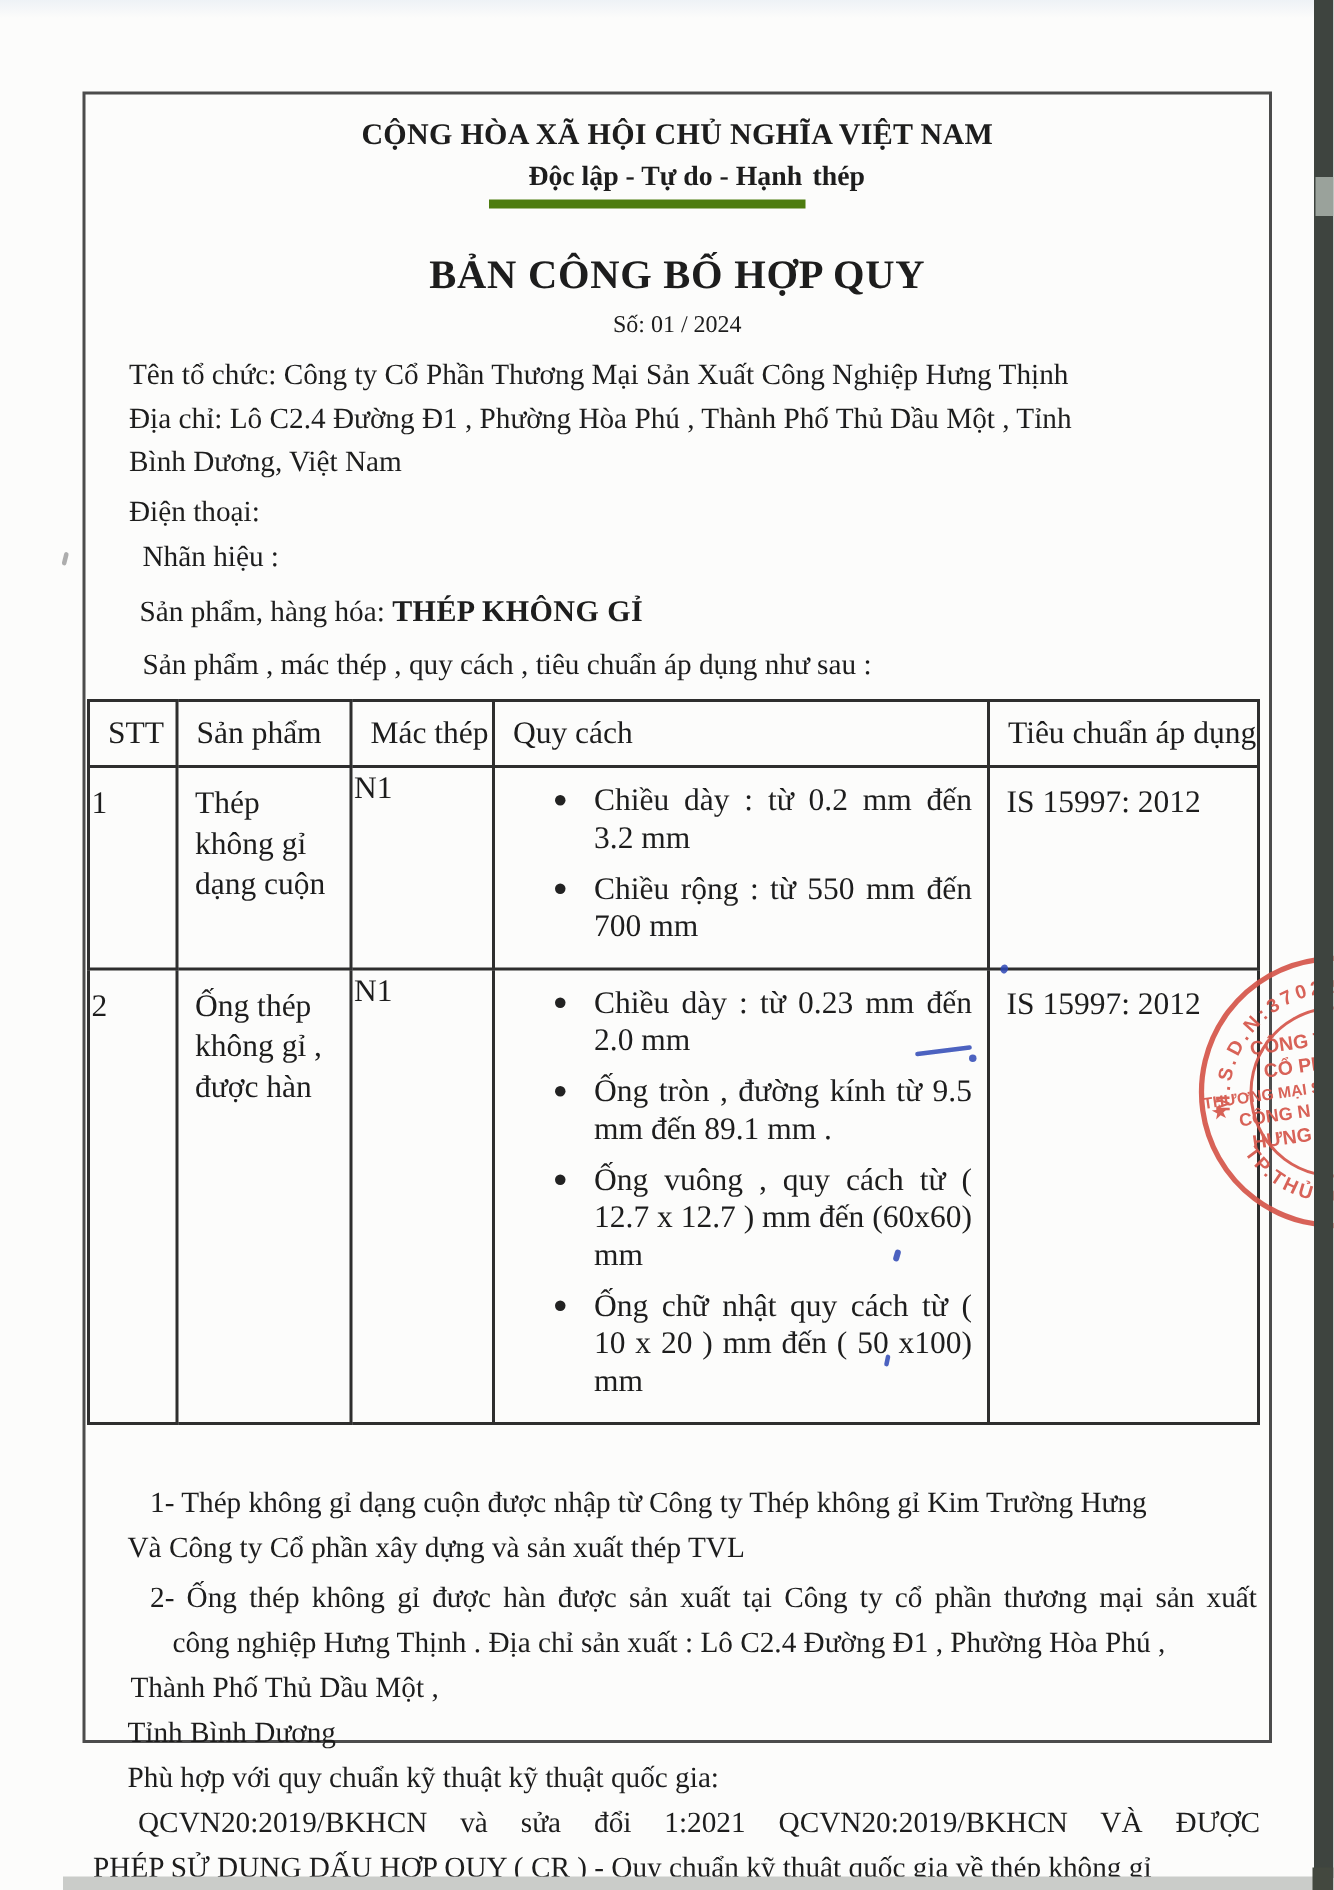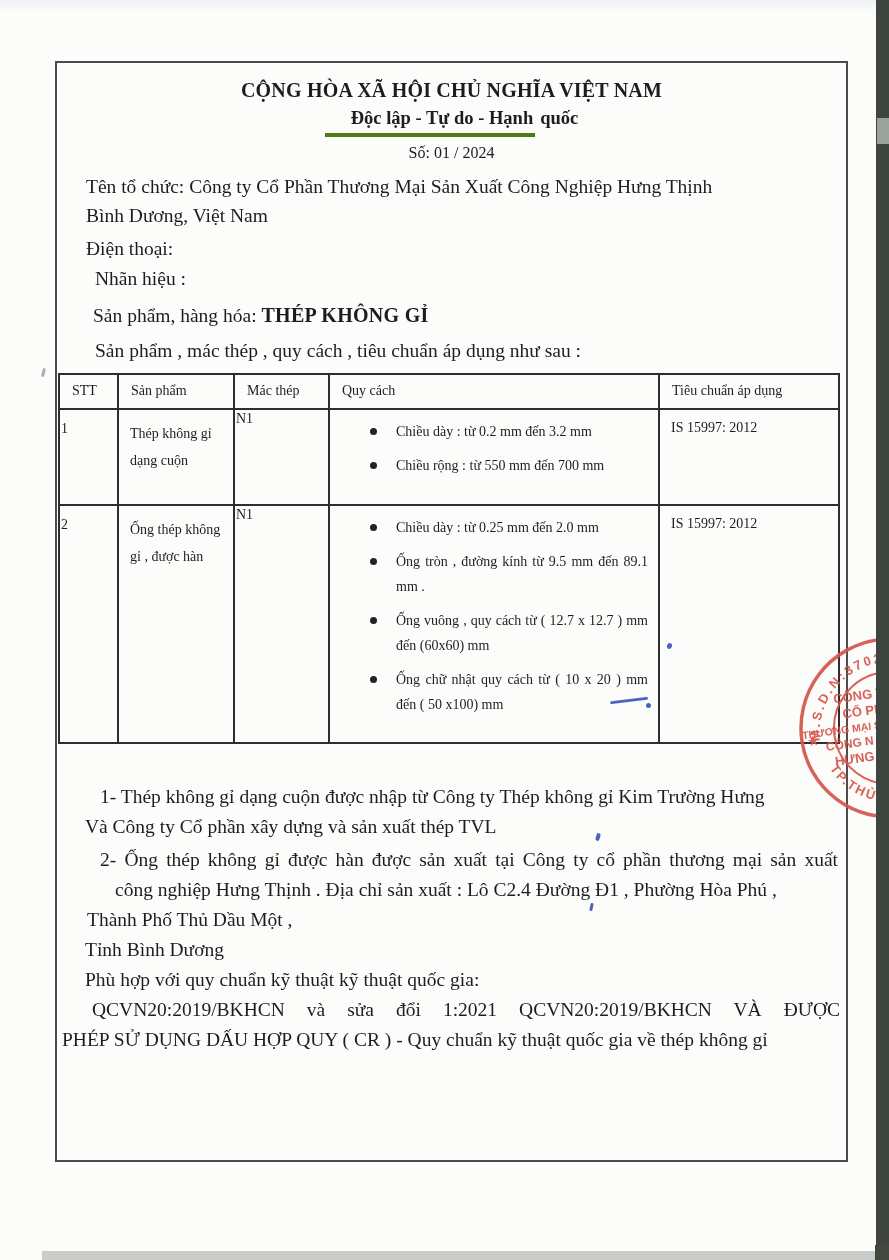--- a/index.html
+++ b/index.html
@@ -28,36 +28,36 @@
   .ink-dot2{left:596px;top:833px;width:4px;height:8px;border-radius:2px;transform:rotate(16deg);}
   .ink-dot3{left:590px;top:903px;width:3px;height:8px;border-radius:2px;transform:rotate(12deg);}
 
   
   .frame{position:absolute;left:55px;top:61px;width:789px;height:1097px;
     border:2px solid #4c4c4c;background:transparent;z-index:5;}
 
   
   .nat-title{margin-top:13px;text-align:center;font-weight:bold;font-size:20px;letter-spacing:.2px;line-height:29px;}
   .motto{text-align:center;font-weight:bold;font-size:18.5px;line-height:24px;margin-top:1px;}
-  .motto .u{display:inline-block;border-bottom:4px solid #4d7c0f;padding:0 2px 3px 26px;}
+  .motto .u{display:inline-block;border-bottom:6px solid #4d7c0f;padding:0 2px 3px 26px;}
   .motto .tail{padding-left:5px;}
   .doc-title{margin-top:26px;text-align:center;font-weight:bold;font-size:27px;line-height:36px;letter-spacing:.5px;}
   .doc-no{margin-top:2px;text-align:center;font-size:16px;line-height:27px;}
 
   
   .info{margin:6px 26px 0 29px;font-size:19.5px;line-height:29px;}
   .info .ln{white-space:nowrap;}
   .phone{margin-top:4px;}
   .product{margin-top:8px;padding-left:7px;}
   .product b{font-size:20px;letter-spacing:.3px;}
   .brand{padding-left:9px;margin-top:1px;}
   .intro{margin-top:6px;padding-left:9px;}
 
   
-  table.spec{border-collapse:collapse;margin:8px 0 0 1px;table-layout:fixed;width:780px;font-size:14px;}
+  table.spec{border-collapse:collapse;margin:8px 0 0 1px;table-layout:fixed;width:780px;font-size:21px;}
   table.spec th,table.spec td{border:2px solid #2e2e2e;vertical-align:top;font-weight:normal;text-align:left;}
   table.spec th{padding:8px 10px 9px 12px;white-space:nowrap;}
   col.c-stt{width:59px;}col.c-sp{width:116px;}col.c-mt{width:95px;}col.c-qc{width:330px;}col.c-tc{width:180px;}
   td.stt,th.stt{text-align:center;}
   td.stt{padding-top:11px;}
   td.product{padding:10px 9px 8px 11px;text-align:justify;line-height:27px;}
   td.grade{text-align:center;}
   td.specs{padding:9px 0 6px 0;}
   td.standard{padding:10px 8px 8px 11px;}
   .r1{height:96px;}
@@ -92,27 +92,29 @@
 <div class="ink ink-dash"></div>
 <div class="ink ink-dash-dot"></div>
 <div class="ink ink-dot1"></div>
 <div class="ink ink-dot2"></div>
 <div class="ink ink-dot3"></div>
 
 <div class="frame">
 
   <div class="nat-title">CỘNG HÒA XÃ HỘI CHỦ NGHĨA VIỆT NAM</div>
   <div class="motto">
-    <span class="u">Độc lập - Tự do - Hạnh</span><span class="tail">quốc</span>
+    <span class="u">Độc lập - Tự do - Hạnh</span><span class="tail">thép</span>
   </div>
 
+  <div class="doc-title">BẢN CÔNG BỐ HỢP QUY</div>
   <div class="doc-no">Số: 01 / 2024</div>
 
   <div class="info">
     <div class="ln">Tên tổ chức: Công ty Cổ Phần Thương Mại Sản Xuất Công Nghiệp Hưng Thịnh</div>
+    <div class="ln">Địa chỉ: Lô C2.4 Đường Đ1 , Phường Hòa Phú , Thành Phố Thủ Dầu Một , Tỉnh</div>
     <div class="ln">Bình Dương, Việt Nam</div>
     <div class="ln phone">Điện thoại:</div>
     <div class="ln brand">Nhãn hiệu :</div>
     <div class="ln product">
       <span>Sản phẩm, hàng hóa: </span><b>THÉP KHÔNG GỈ</b>
     </div>
     <div class="ln intro">Sản phẩm , mác thép , quy cách , tiêu chuẩn áp dụng như sau :</div>
   </div>
 
   <table class="spec">
@@ -155,21 +157,21 @@
       </tr>
       <tr class="r2">
         <td class="stt">2</td>
         <td class="product">Ống thép không gỉ , được hàn</td>
         <td class="grade">N1</td>
         <td class="specs">
           <div class="qc-item">
             <span class="qc-bullet">
                 <i></i>
               </span>
-            <div class="qc-text">Chiều dày : từ 0.25 mm đến 2.0 mm</div>
+            <div class="qc-text">Chiều dày : từ 0.23 mm đến 2.0 mm</div>
           </div>
           <div class="qc-item">
             <span class="qc-bullet">
                 <i></i>
               </span>
             <div class="qc-text">Ống tròn , đường kính từ 9.5 mm đến 89.1 mm .</div>
           </div>
           <div class="qc-item">
             <span class="qc-bullet">
                 <i></i>

